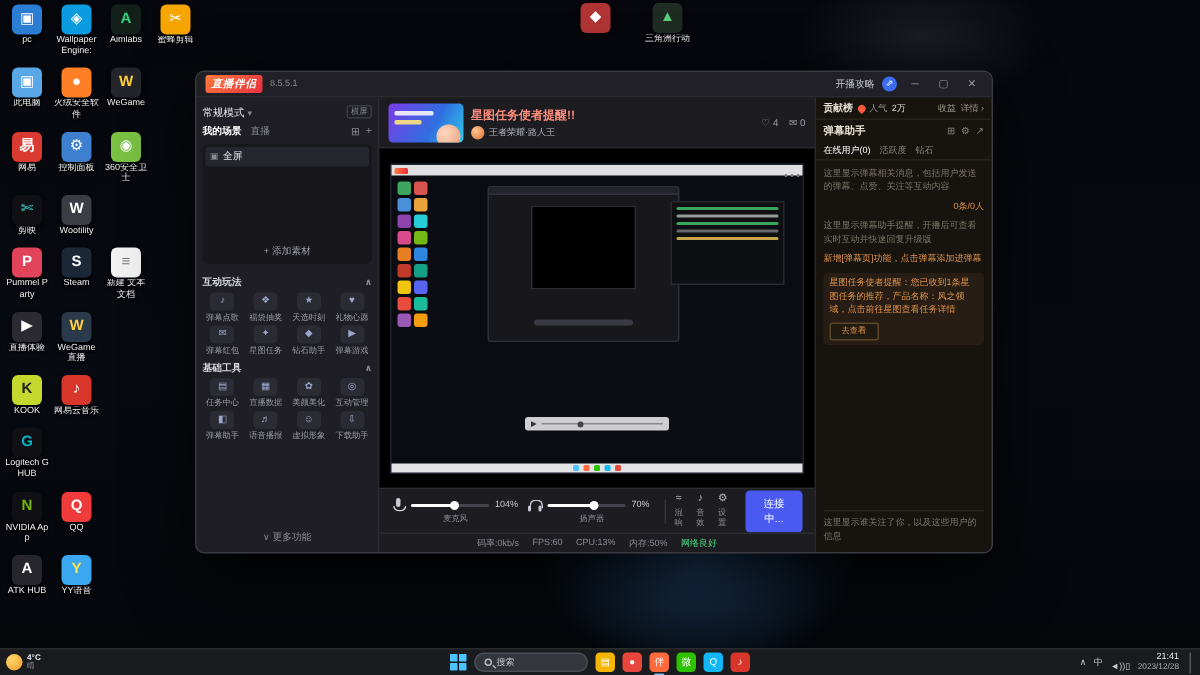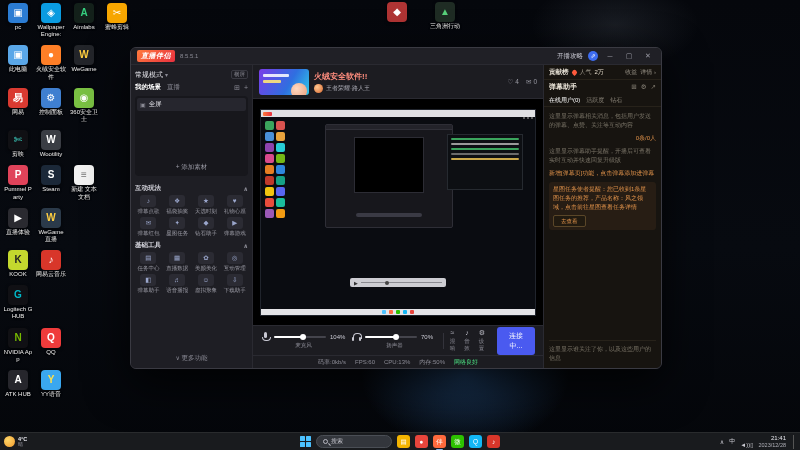--- a/index.html
+++ b/index.html
@@ -408,21 +408,21 @@
       </div>
 
       <div class="cp">
         <div class="chead">
           <div class="banner">
             <div class="bn-line l1"></div>
             <div class="bn-line l2"></div>
             <div class="bn-face"></div>
           </div>
           <div class="stitle">
-            <div class="st1">火绒安全软件!!</div>
+            <div class="st1">星图任务使者提醒!!</div>
             <div class="st2">
               <span class="avatar"></span>
               <span>王者荣耀·路人王</span>
             </div>
           </div>
           <span class="sp"></span>
           <div id="hstats" class="hstats">
               <span class="hstat"><i>♡</i><span>4</span></span>
               <span class="hstat"><i>✉</i><span>0</span></span>
             </div>

